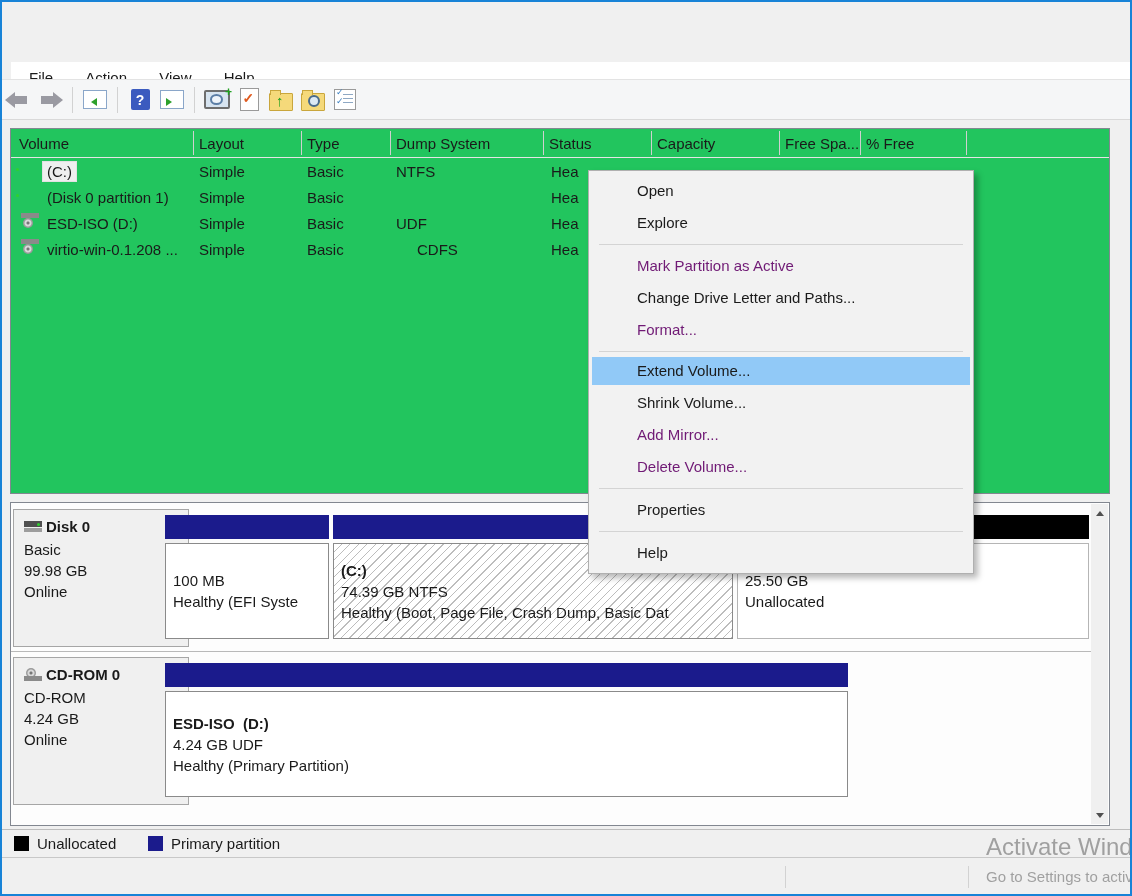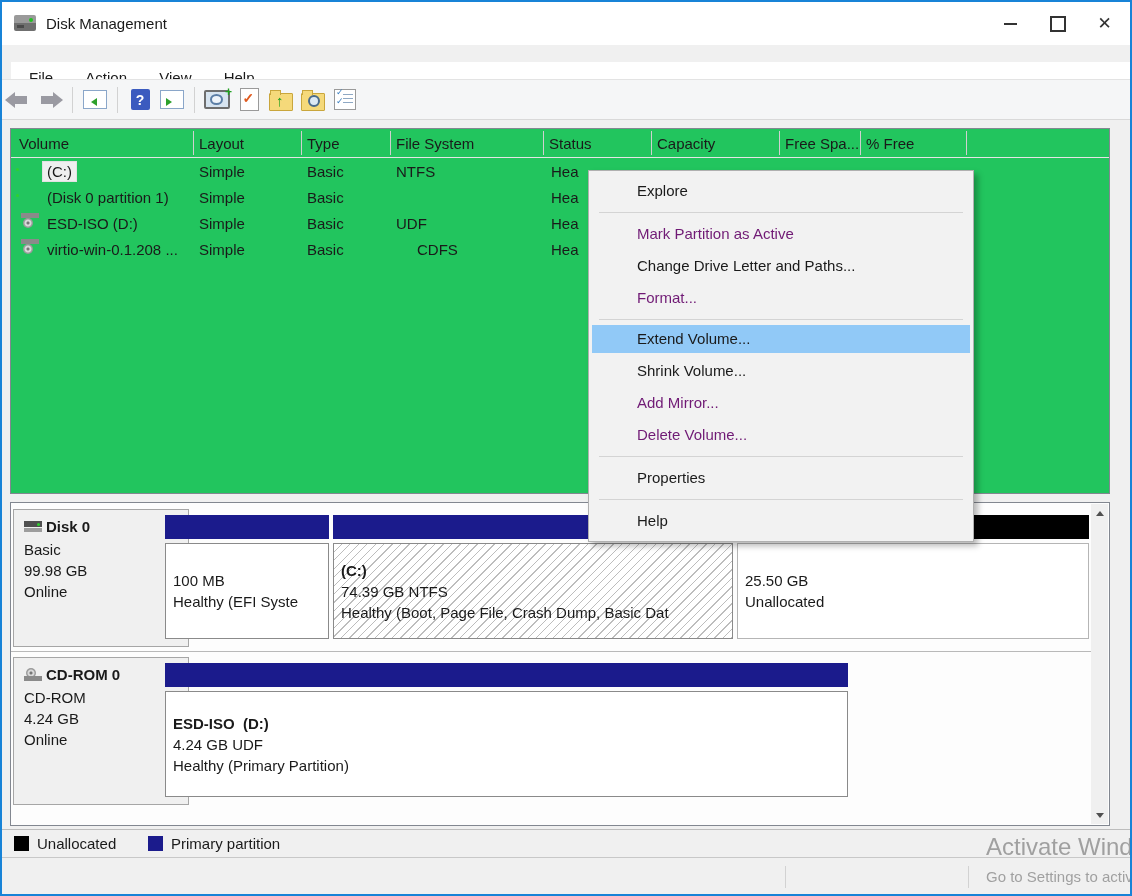--- a/index.html
+++ b/index.html
@@ -109,35 +109,20 @@
   
   .watermark{position:absolute;left:984px;top:832px;z-index:60;color:#828282;opacity:0.72;white-space:nowrap;pointer-events:none;}
   .wm1{font-size:24px;line-height:26px;}
   .wm2{font-size:15px;margin-top:8px;}
 </style>
 </head>
 <body>
 
 <div class="screen">
 
-  <div class="titlebar">
-    <span class="title-disk-icon"></span>
-    <span class="title-text">Disk Management</span>
-    <div class="win-controls">
-      <div class="wc-btn">
-          <span class="min-glyph"></span>
-        </div>
-      <div class="wc-btn">
-          <span class="max-glyph"></span>
-        </div>
-      <div class="wc-btn">
-          <span class="close-glyph">✕</span>
-        </div>
-    </div>
-  </div>
 
   <div class="menubar">
     <span class="mb-item">File</span>
     <span class="mb-item">Action</span>
     <span class="mb-item">View</span>
     <span class="mb-item">Help</span>
   </div>
 
   <div class="toolbar">
     <div class="tb-btn">
@@ -179,21 +164,21 @@
     <div class="tb-btn">
         <span class="tasks-icon"></span>
       </div>
   </div>
 
   <div class="listpane">
     <div class="lheader">
       <span class="hcell" style="left:8px">Volume</span>
       <span class="hcell" style="left:188px">Layout</span>
       <span class="hcell" style="left:296px">Type</span>
-      <span class="hcell" style="left:385px">File System</span>
+      <span class="hcell" style="left:385px">Dump System</span>
       <span class="hcell" style="left:538px">Status</span>
       <span class="hcell" style="left:646px">Capacity</span>
       <span class="hcell" style="left:774px">Free Spa...</span>
       <span class="hcell" style="left:855px">% Free</span>
       <span class="hsep" style="left:182px"></span>
       <span class="hsep" style="left:290px"></span>
       <span class="hsep" style="left:379px"></span>
       <span class="hsep" style="left:532px"></span>
       <span class="hsep" style="left:640px"></span>
       <span class="hsep" style="left:768px"></span>
@@ -313,20 +298,21 @@
       <span>Primary partition</span>
     </div>
   </div>
 
   <div class="statusbar">
     <span class="st-sep" style="left:783px"></span>
     <span class="st-sep" style="left:966px"></span>
   </div>
 
   <div class="ctxmenu">
+    <div class="menu-item">Open</div>
     <div class="menu-item">Explore</div>
     <div class="menu-sep"></div>
     <div class="menu-item disabled">Mark Partition as Active</div>
     <div class="menu-item">Change Drive Letter and Paths...</div>
     <div class="menu-item disabled">Format...</div>
     <div class="menu-sep"></div>
     <div class="menu-item highlight">Extend Volume...</div>
     <div class="menu-item">Shrink Volume...</div>
     <div class="menu-item disabled">Add Mirror...</div>
     <div class="menu-item disabled">Delete Volume...</div>

